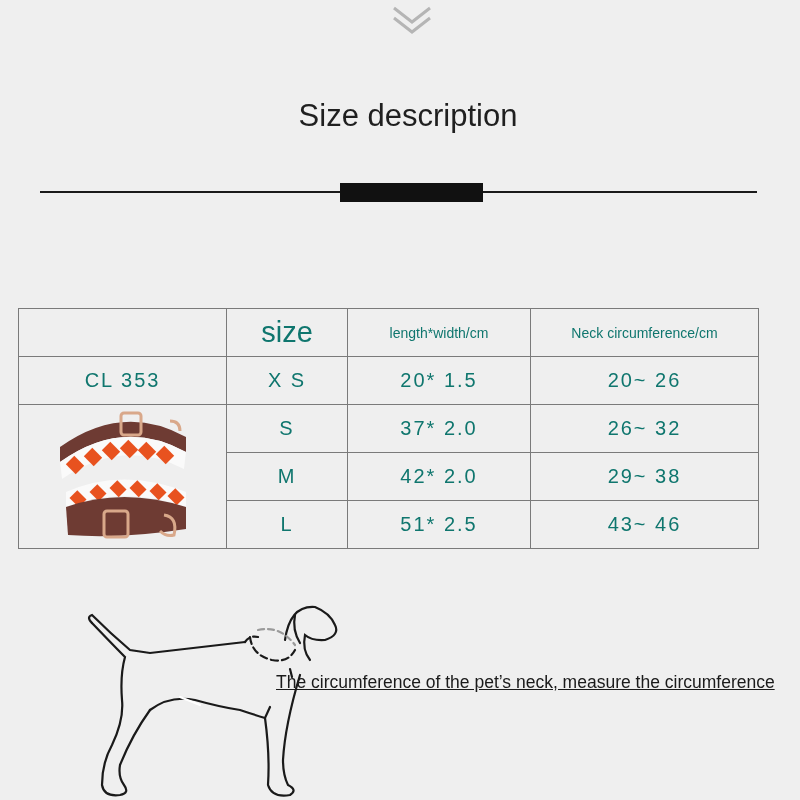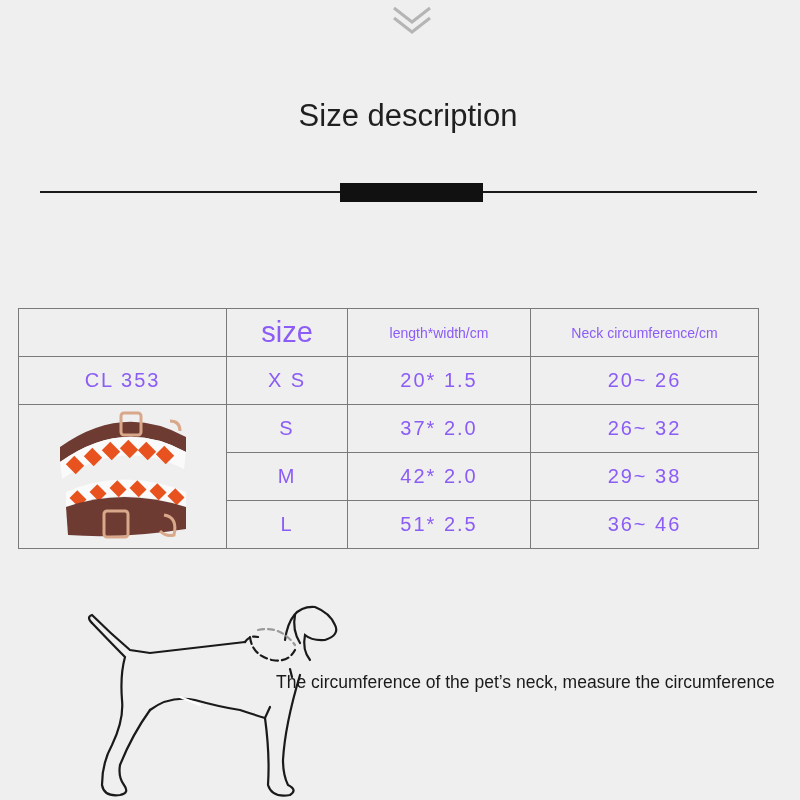--- a/index.html
+++ b/index.html
@@ -3,28 +3,28 @@
   <meta charset="utf-8">
   <style>
     html, body { margin:0; padding:0; }
     body { width:800px; height:800px; background:#efefef; position:relative; overflow:hidden;
       font-family:"Liberation Sans", sans-serif; color:#1a1a1a; }
     .chev { position:absolute; left:390px; top:4px; width:44px; height:34px; }
     .title { position:absolute; left:0; width:816px; top:98px; text-align:center; font-size:31px; color:#1f1f1f; }
     .rule { position:absolute; left:40px; width:717px; top:191px; height:2px; background:#1a1a1a; }
     .rule-bar { position:absolute; left:340px; top:183px; width:143px; height:19px; background:#111; }
     table { position:absolute; left:18px; top:308px; border-collapse:collapse; }
-    td { border:1.5px solid #7a7a7a; text-align:center; padding:0; color:#8b5cf6; }
+    td { border:1.5px solid #7a7a7a; text-align:center; padding:0; color:#0f766e; }
     .c0 { width:207px; } .c1 { width:120px; } .c2 { width:182px; } .c3 { width:227px; }
     .hdr td { height:47px; }
     .row td { height:47px; font-size:20px; letter-spacing:2px; }
     .hsize { font-size:29px; }
     .hsmall { font-size:14px; }
     .dog { position:absolute; left:80px; top:595px; width:270px; height:205px; }
-    .caption { position:absolute; left:276px; top:670px; font-size:17.5px; line-height:24px; color:#1a1a1a; }
+    .caption { position:absolute; left:276px; top:670px; font-size:17.5px; line-height:24px; color:#1a1a1a;text-decoration:underline; }
     .collars { display:block; margin:0 auto; }
   </style>
 </head>
 <body>
 
 <svg class="chev" viewBox="0 0 44 34">
   <polyline points="4,4 22,18 40,4" fill="none" stroke="#b5b5b5" stroke-width="3"></polyline>
   <polyline points="4,14 22,28 40,14" fill="none" stroke="#b5b5b5" stroke-width="3"></polyline>
 </svg>
 
@@ -82,21 +82,21 @@
     <td>26~ 32</td>
   </tr>
   <tr class="row">
     <td>M</td>
     <td>42* 2.0</td>
     <td>29~ 38</td>
   </tr>
   <tr class="row">
     <td>L</td>
     <td>51* 2.5</td>
-    <td>36~ 46</td>
+    <td>43~ 46</td>
   </tr>
 </tbody>
   </table>
 
 <svg class="dog" viewBox="0 0 270 205" fill="none" stroke="#1a1a1a" stroke-width="2.2" stroke-linecap="round">
   <path d="M12,28 Q6,22 12,20 Q30,38 50,55 L70,58 Q120,52 165,47"></path>
   <path d="M12,28 Q35,52 45,62 Q40,80 42,105 Q44,125 32,150 Q22,168 22,190 Q24,202 40,200 Q50,198 44,190 Q38,182 40,170 Q52,140 70,115"></path>
   <path d="M70,115 Q90,100 115,105 Q140,112 160,115 Q175,120 185,123 L190,112"></path>
   <path d="M185,123 Q190,160 188,190 Q192,203 210,200 Q218,195 208,190 Q203,180 203,165 Q205,130 220,80"></path>
   <path d="M205,45 Q210,10 235,12 Q250,18 255,30 Q260,40 245,45 Q232,46 225,40 Q222,55 230,65"></path>

